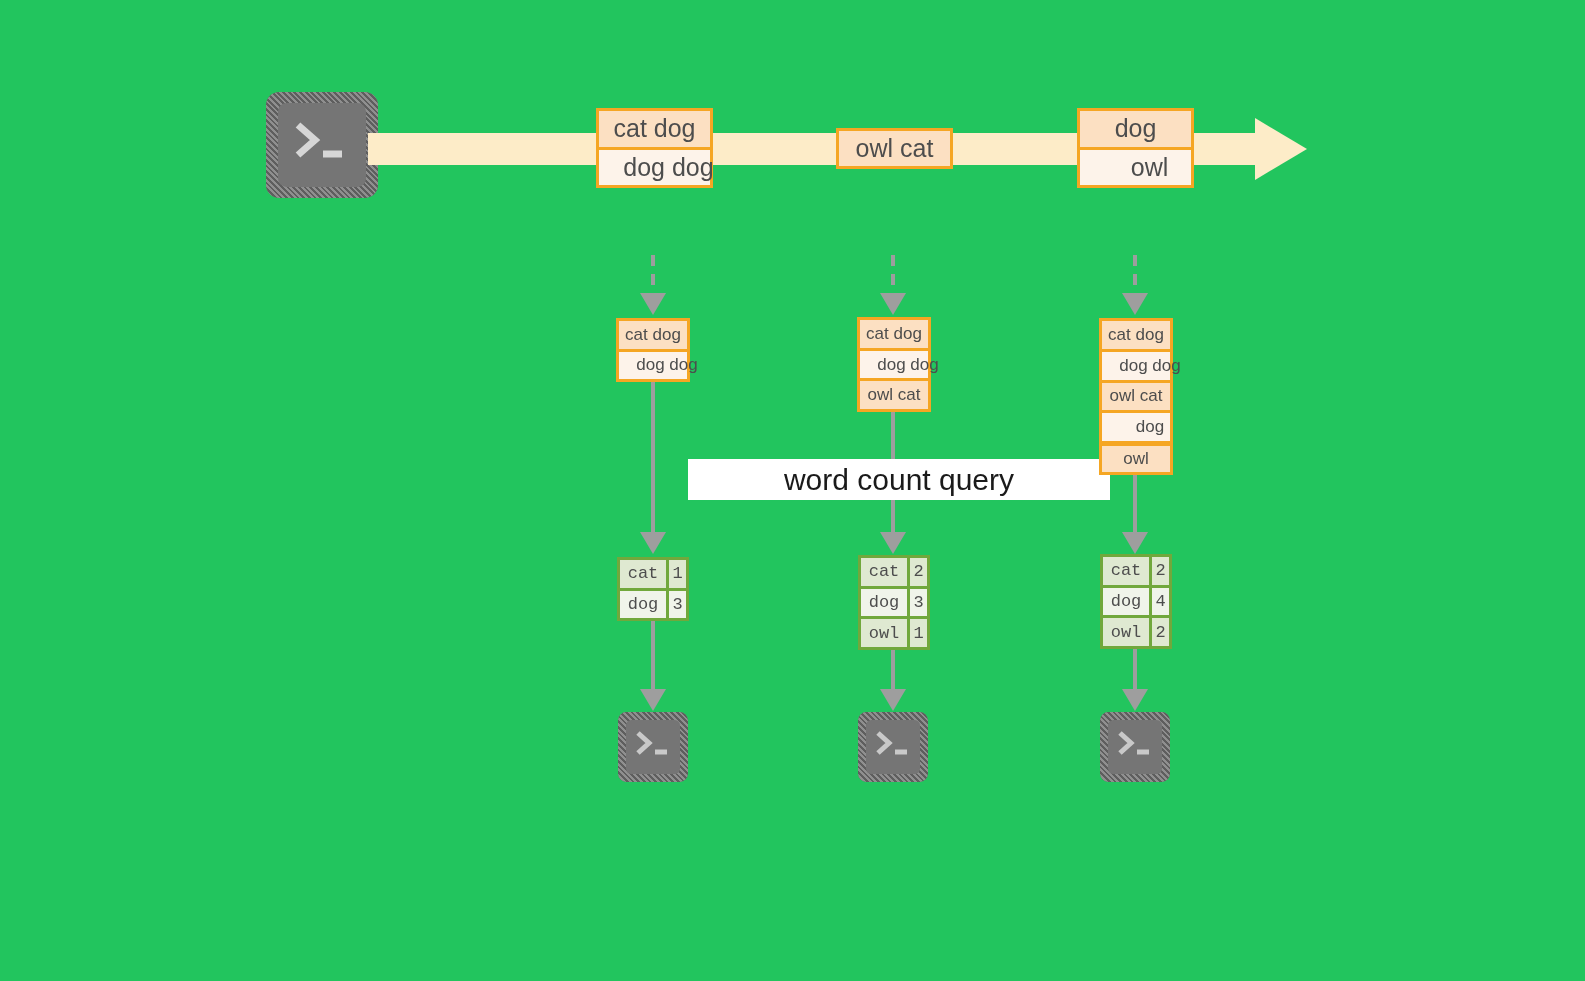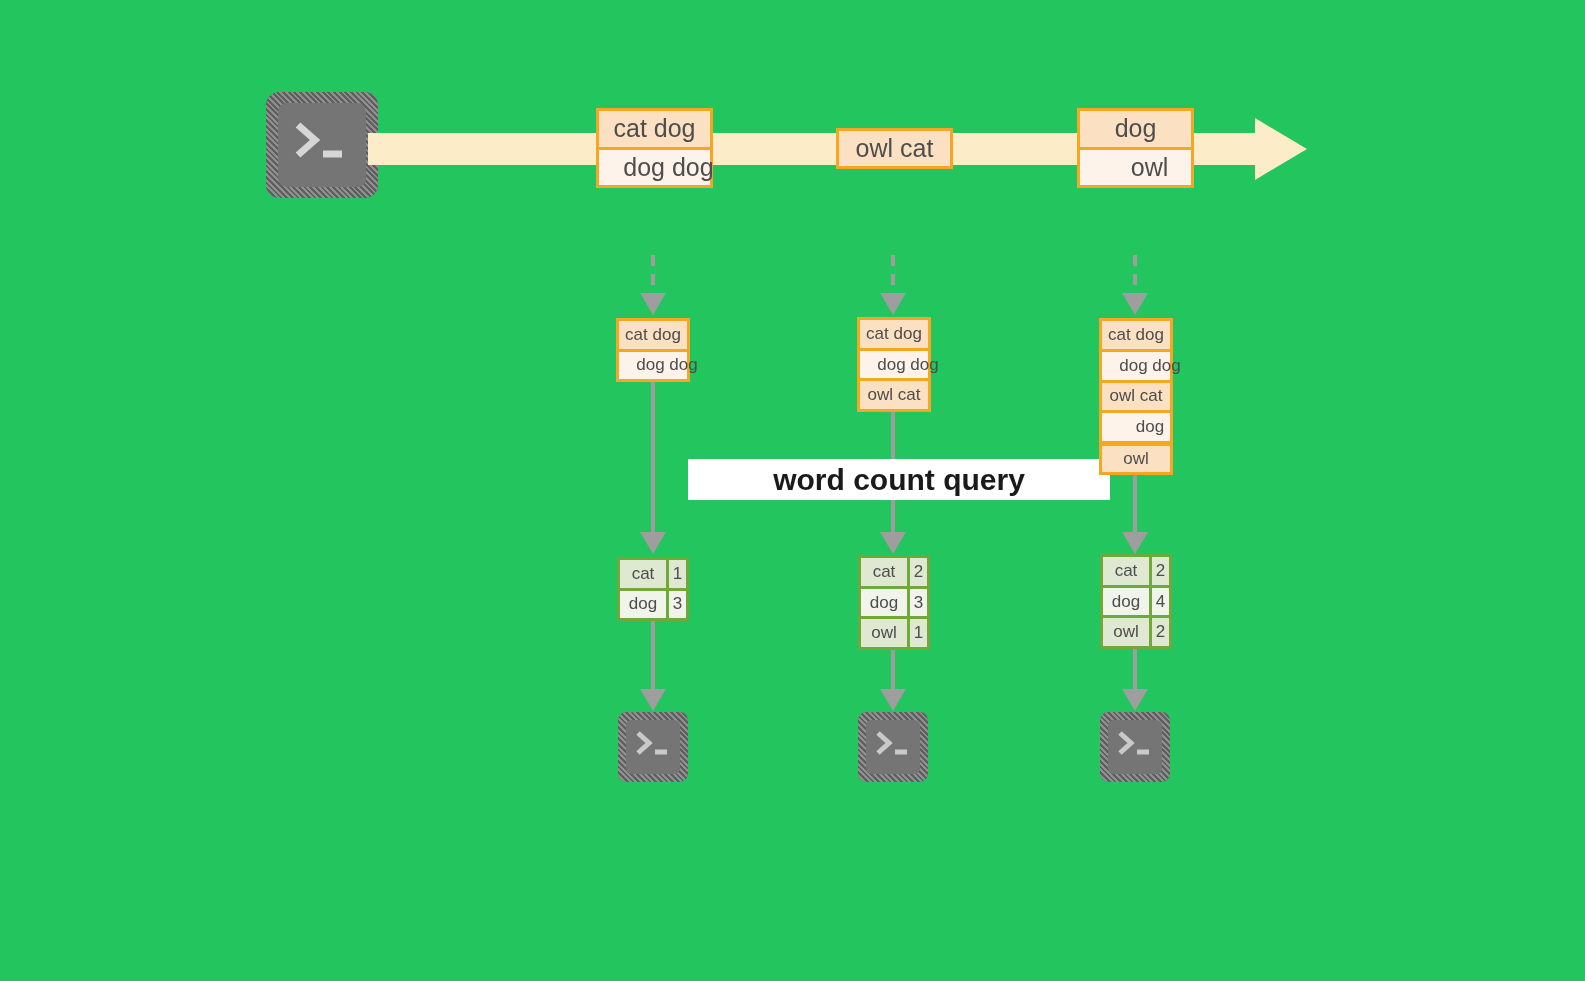--- a/index.html
+++ b/index.html
@@ -93,20 +93,21 @@
   }
   .res-row + .res-row { border-top: 3px solid #71A83C; }
   .res-cell {
     box-sizing: border-box;
     display: flex;
     align-items: center;
     justify-content: center;
     font-size: 17px;
     color: #4d4d4d;
     background: #DFE9D1;
+    font-family: Liberation Mono, monospace;
   }
   .res-cell.k { flex: 0 0 auto; width: 46px; }
   .res-cell.v {
     flex: 1 1 auto;
     border-left: 3px solid #71A83C;
   }
   .res-row:nth-child(even) .res-cell { background: #F0F4EA; }
 
   
   .line-v {
@@ -129,21 +130,20 @@
     border-top: 22px solid #9E9E9E;
   }
 
   
   .query-band {
     position: absolute;
     background: #FFFFFF;
     display: flex;
     align-items: center;
     justify-content: center;
-    font-weight: bold;
   }
   .query-band span {
     font-size: 30px;
     color: #1a1a1a;
   }
 </style>
 </head>
 <body>
 
 <div id="stage">

